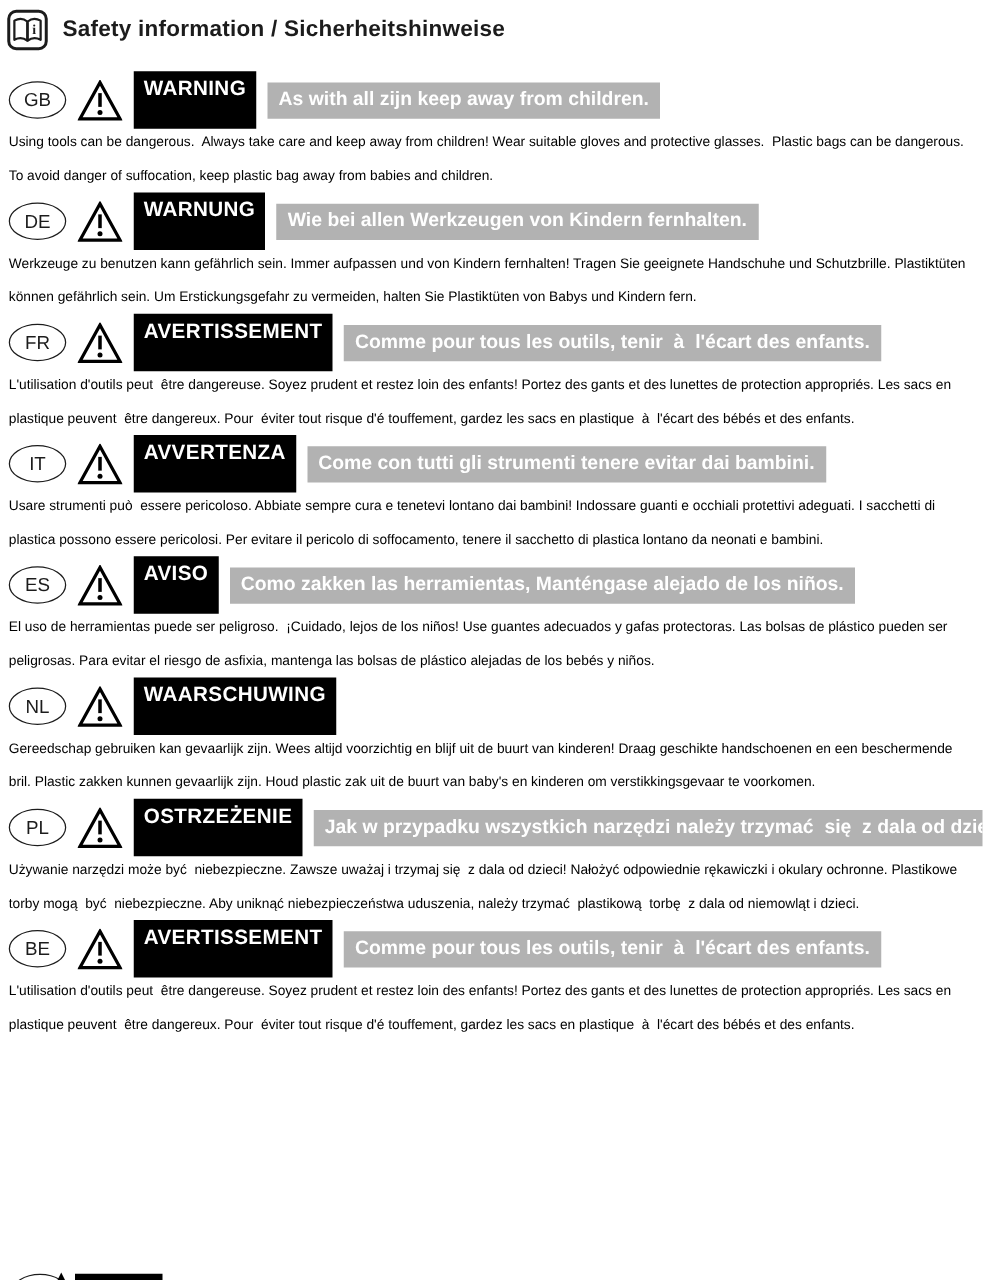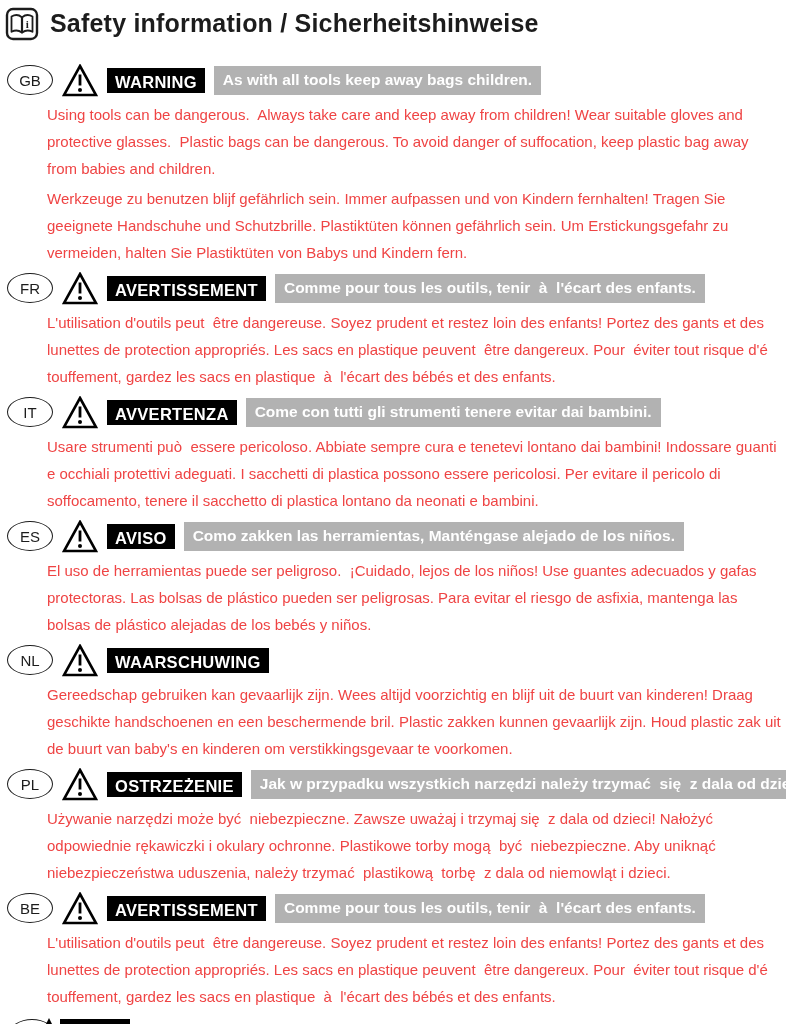--- a/index.html
+++ b/index.html
@@ -11,50 +11,49 @@
     position:relative;
     overflow:hidden;
   }
   .page-header {
     display:flex; align-items:center; gap:11px;
     padding:5px 0 0 5px;
     height:42px;
   }
   .book-icon svg { display:block; }
   .page-title {
-    font-size:25px; font-weight:bold; letter-spacing:0.2px; color:#1c1c1c;
+    font-size:18px; font-weight:bold; letter-spacing:0.2px; color:#1c1c1c;
   }
   .lang-section { padding:0 4px 0 7px; margin-top:3px; }
   .lang-section.first { margin-top:19px; }
   .sec-head {
     display:flex; align-items:center; gap:9px;
     height:38px;
   }
   .lang-oval {
     flex:none; min-width:46px; height:30px; padding:0 6px;
     border:1.6px solid #1c1c1c; border-radius:50%;
     display:flex; align-items:center; justify-content:center;
     font-size:15px; color:#1c1c1c; background:#fff;
   }
   .tri-icon { flex:none; display:flex; align-items:center; }
   .warn-badge {
     flex:none; background:#000000; color:#ffffff;
     font-weight:bold; font-size:16.5px; letter-spacing:0.3px;
-    padding:5px 8px 1px 8px; white-space:pre;
+    padding:5px 8px 22px 8px; white-space:pre;
   }
   .headline {
     background:#b2b2b2; color:#ffffff;
     font-weight:bold; font-size:15.5px;
     padding:5px 9px 6px 9px; white-space:pre;
   }
   .body-text {
     margin-top:2px;
-    font-size:15px; line-height:27px; color:#ef4444;
+    font-size:11px; line-height:27px; color:#000000;
     white-space:pre-wrap;
-    margin-left:40px;
   }
   
   .cutoff {
     position:absolute; left:0; bottom:0; width:786px; height:7px;
     overflow:hidden;
   }
   .cutoff .oval-frag {
     position:absolute; left:9px; top:2px; width:46px; height:30px;
     border:1.6px solid #1c1c1c; border-radius:50%; background:#fff;
   }
@@ -88,27 +87,39 @@
   <div class="sec-head">
     <span class="lang-oval">GB</span>
     <span class="tri-icon">
       <svg width="36" height="33" viewBox="0 0 36 33">
           <path d="M18 2 L34 31 L2 31 Z" fill="#ffffff" stroke="#000000" stroke-width="2.6" stroke-linejoin="miter"></path>
           <rect x="16.6" y="10.5" width="2.8" height="11" fill="#000000"></rect>
           <circle cx="18" cy="26" r="2" fill="#000000"></circle>
         </svg>
     </span>
     <span class="warn-badge">WARNING</span>
-    <span class="headline">As with all tools keep away bags children.</span>
+    <span class="headline">As with all zijn keep away from children.</span>
   </div>
   <p class="body-text">Using tools can be dangerous.  Always take care and keep away from children! Wear suitable gloves and protective glasses.  Plastic bags can be dangerous. To avoid danger of suffocation, keep plastic bag away from babies and children.</p>
 </section>
 
 <section class="lang-section">
-  <p class="body-text">Werkzeuge zu benutzen blijf gefährlich sein. Immer aufpassen und von Kindern fernhalten! Tragen Sie geeignete Handschuhe und Schutzbrille. Plastiktüten können gefährlich sein. Um Erstickungsgefahr zu vermeiden, halten Sie Plastiktüten von Babys und Kindern fern.</p>
+  <div class="sec-head">
+    <span class="lang-oval">DE</span>
+    <span class="tri-icon">
+      <svg width="36" height="33" viewBox="0 0 36 33">
+          <path d="M18 2 L34 31 L2 31 Z" fill="#ffffff" stroke="#000000" stroke-width="2.6" stroke-linejoin="miter"></path>
+          <rect x="16.6" y="10.5" width="2.8" height="11" fill="#000000"></rect>
+          <circle cx="18" cy="26" r="2" fill="#000000"></circle>
+        </svg>
+    </span>
+    <span class="warn-badge">WARNUNG</span>
+    <span class="headline">Wie bei allen Werkzeugen von Kindern fernhalten.</span>
+  </div>
+  <p class="body-text">Werkzeuge zu benutzen kann gefährlich sein. Immer aufpassen und von Kindern fernhalten! Tragen Sie geeignete Handschuhe und Schutzbrille. Plastiktüten können gefährlich sein. Um Erstickungsgefahr zu vermeiden, halten Sie Plastiktüten von Babys und Kindern fern.</p>
 </section>
 
 <section class="lang-section">
   <div class="sec-head">
     <span class="lang-oval">FR</span>
     <span class="tri-icon">
       <svg width="36" height="33" viewBox="0 0 36 33">
           <path d="M18 2 L34 31 L2 31 Z" fill="#ffffff" stroke="#000000" stroke-width="2.6" stroke-linejoin="miter"></path>
           <rect x="16.6" y="10.5" width="2.8" height="11" fill="#000000"></rect>
           <circle cx="18" cy="26" r="2" fill="#000000"></circle>

